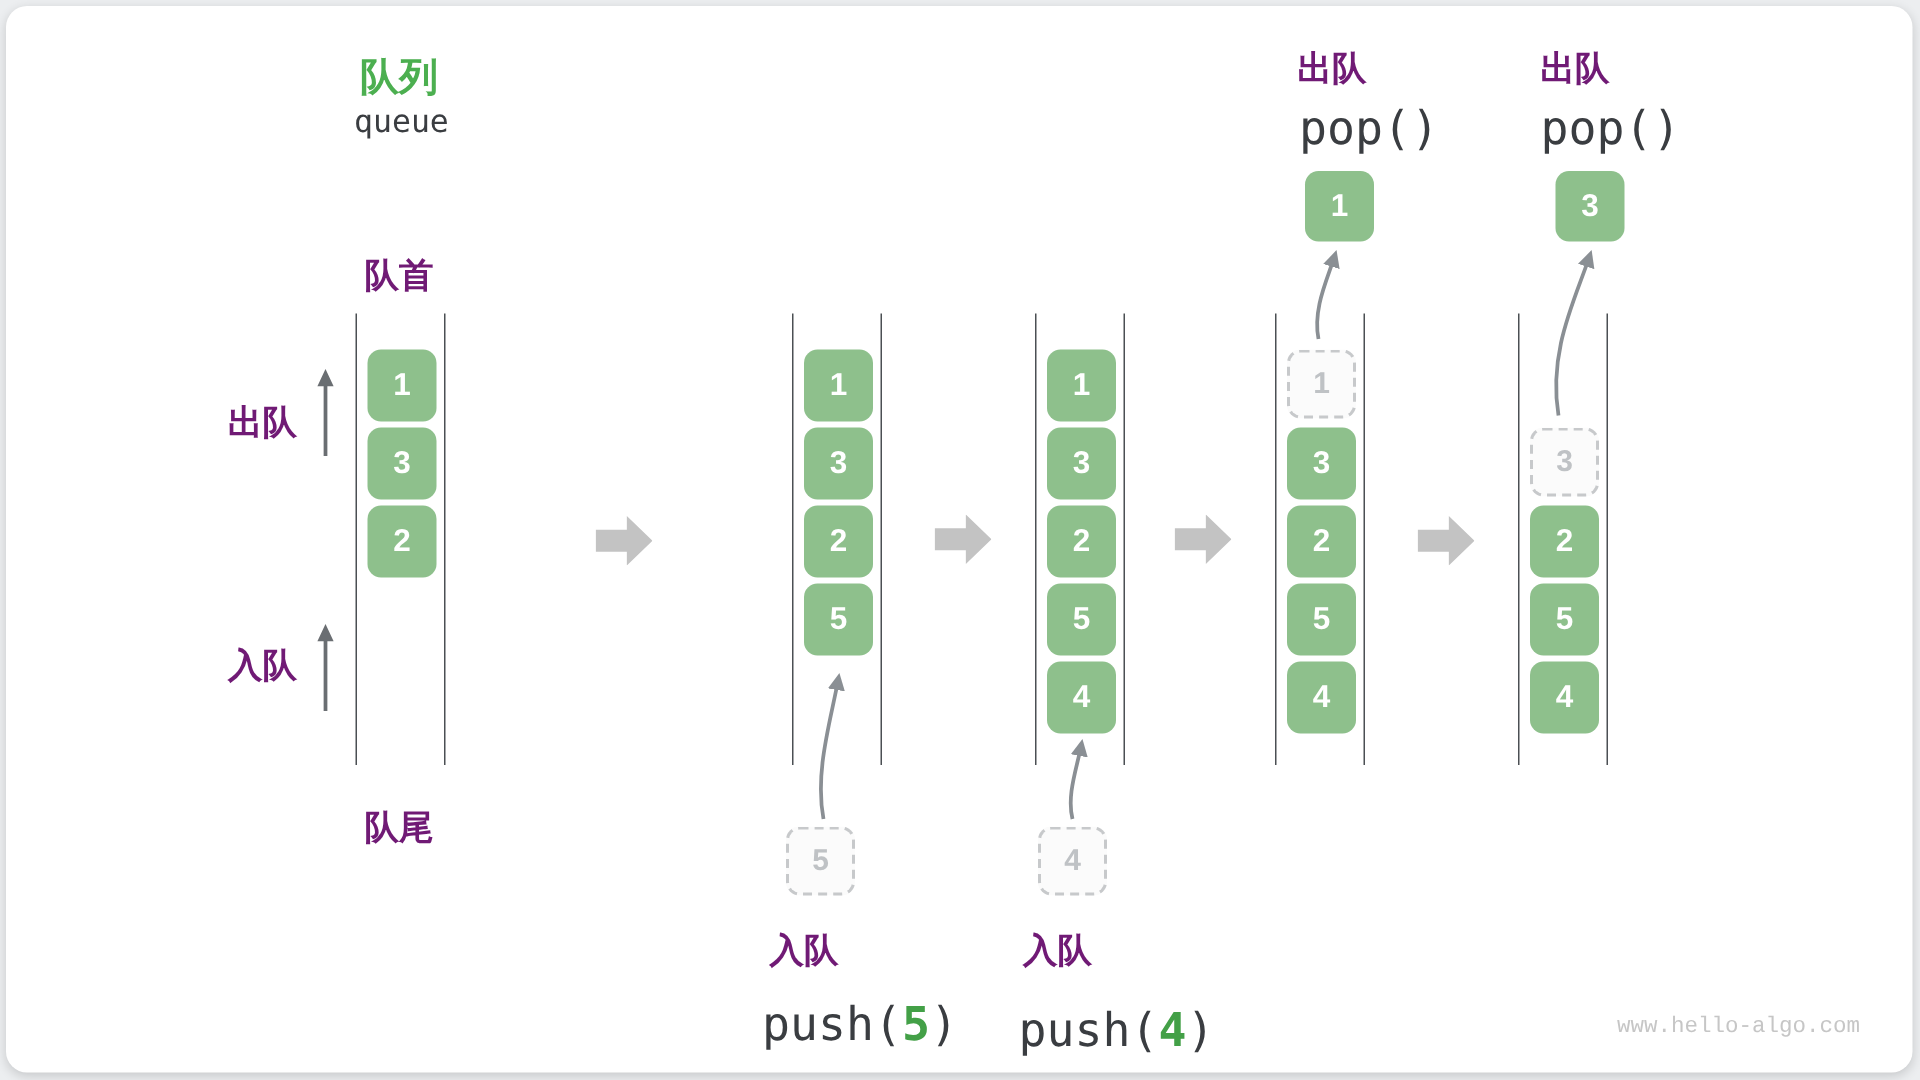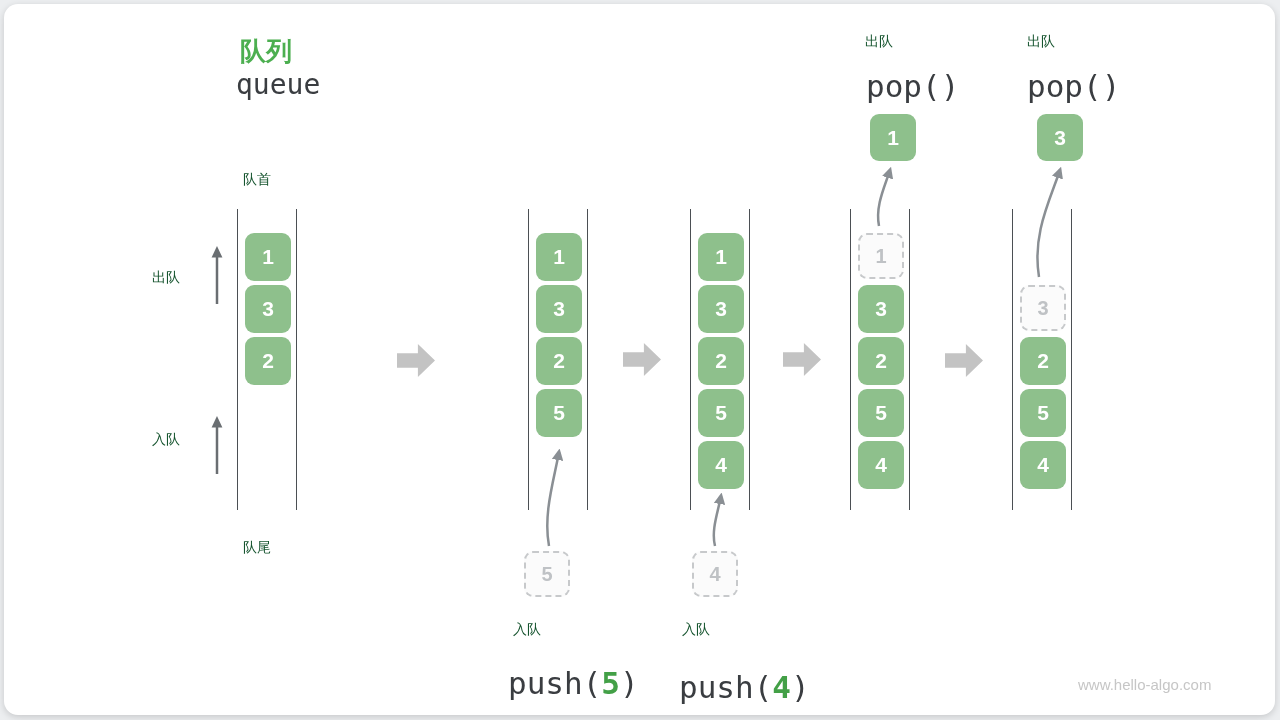--- a/index.html
+++ b/index.html
@@ -9,26 +9,26 @@
     font-family:"Liberation Sans", sans-serif;
     overflow:hidden;
   }
   .card{
     position:absolute;left:4px;top:4px;width:1271px;height:711px;
     background:#ffffff;border-radius:14px;
     box-shadow:0 2px 7px rgba(0,0,0,0.16);
   }
   .abs{position:absolute;}
   .zh{
-    font-weight:normal;color:#14532d;font-size:14px;line-height:1;
+    font-weight:bold;color:#701a75;font-size:23px;line-height:1;
     white-space:nowrap;
   }
   .mono{
     font-family:"DejaVu Sans Mono", monospace;color:#3a3d41;
-    font-size:28px;line-height:1;white-space:nowrap;
+    font-size:21px;line-height:1;white-space:nowrap;
   }
   .code{font-size:31px;}
   .title-zh{font-size:26px;color:#4caf50;font-weight:bold;line-height:1;white-space:nowrap;}
   .green-arg{color:#43a047;font-weight:bold;}
   .qlines{
     width:58px;height:301px;top:209px;
     border-left:1.5px solid #4b4f53;border-right:1.5px solid #4b4f53;
   }
   .cell{
     width:46px;height:48px;border-radius:9px;background:#8ec08c;
@@ -42,21 +42,21 @@
     border:2px dashed #c7c9cb;background:#fbfbfb;
     color:#bfc2c5;font-weight:bold;font-size:20px;
     display:flex;align-items:center;justify-content:center;
     box-sizing:border-box;
   }
   .block-arrow{
     width:38px;height:33px;background:#c3c3c3;
     clip-path:polygon(0 28%, 55% 28%, 55% 0, 100% 50%, 55% 100%, 55% 72%, 0 72%);
   }
   .watermark{
-    font-family:Liberation Sans, sans-serif;
+    font-family:Liberation Mono, monospace;
     font-size:15px;color:#c6c6c6;line-height:1;white-space:nowrap;
   }
 </style>
 </head>
 <body>
 
 <div class="card"></div>
 
 <svg width="0" height="0" style="position:absolute">
   <defs>

